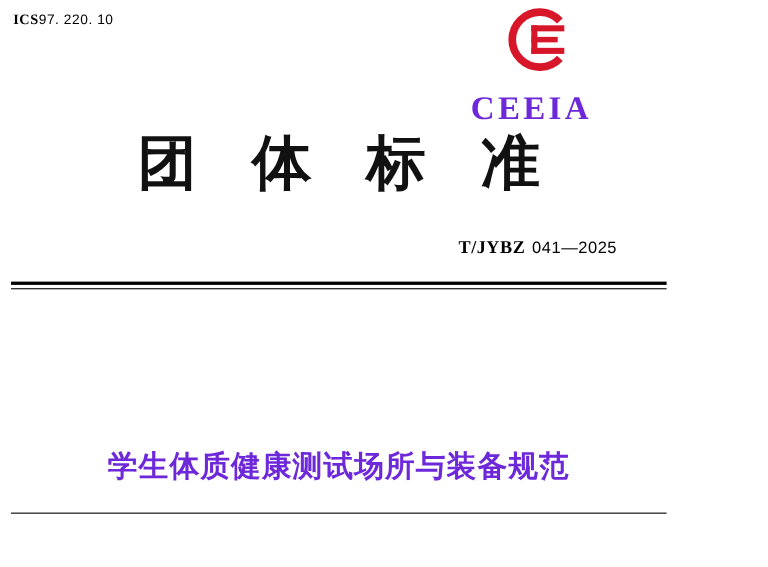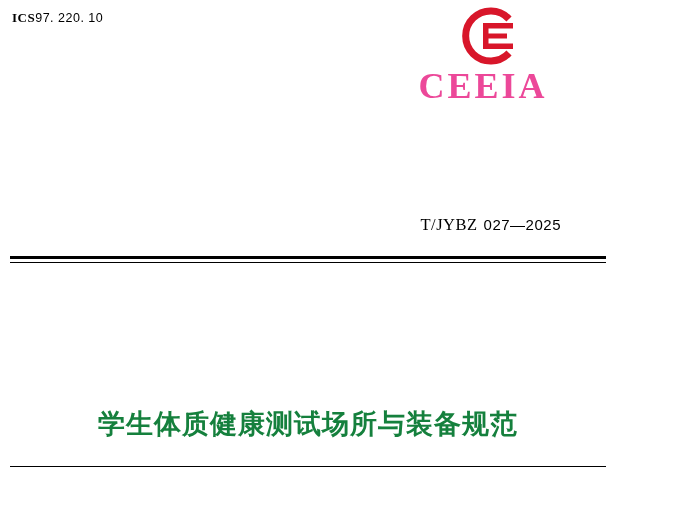--- a/index.html
+++ b/index.html
@@ -56,25 +56,25 @@
   }
   .logo-mark {
     width: 72px;
     height: 60px;
     margin: 0 auto;
     display: block;
   }
   .logo-text {
     font-family: "Liberation Serif", serif;
     font-weight: bold;
-    font-size: 36px;
-    color: #ec4899;
+    font-size: 30px;
+    color: #6d28d9;
     letter-spacing: 3px;
     line-height: 1;
-    margin-top: 2px;
+    margin-top: 18px;
   }
 
   
   .big-title {
     position: absolute;
     left: 0;
     right: 0;
     top: 118px;
     text-align: center;
     font-family: "DejaVu Sans", sans-serif;
@@ -90,21 +90,21 @@
   
   .std-no {
     position: absolute;
     right: 55px;
     top: 215px;
     font-size: 16px;
     white-space: nowrap;
   }
   .std-no .code {
     font-family: "Liberation Serif", serif;
-    font-weight: normal;
+    font-weight: bold;
     letter-spacing: 0.5px;
     font-size: 16.5px;
   }
   .std-no .num {
     font-family: "Liberation Sans", sans-serif;
     font-weight: normal;
     font-size: 15px;
     letter-spacing: 0.5px;
     margin-left: 6px;
   }
@@ -133,21 +133,21 @@
   .doc-title-cn {
     position: absolute;
     left: 0;
     right: 0;
     top: 406px;
     text-align: center;
     font-family: "DejaVu Sans", sans-serif;
     font-weight: bold;
     font-size: 27px;
     letter-spacing: 1px;
-    color: #15803d;
+    color: #6d28d9;
   }
   .doc-title-en {
     position: absolute;
     left: 0;
     right: 0;
     top: 470px;
     text-align: center;
     font-family: "Liberation Serif", serif;
     font-weight: bold;
     font-size: 19px;
@@ -173,23 +173,24 @@
 
       <rect x="36" y="17" width="30" height="5.5" fill="#d8162a"></rect>
       <rect x="36" y="27.5" width="24" height="5" fill="#d8162a"></rect>
       <rect x="36" y="37.5" width="30" height="5.5" fill="#d8162a"></rect>
 
       <rect x="36" y="17" width="5.5" height="26" fill="#d8162a"></rect>
     </svg>
     <div class="logo-text">CEEIA</div>
   </div>
 
+  <div class="big-title">团体标准</div>
 
   <div class="std-no">
-    <span class="code">T/JYBZ</span><span class="num">027—2025</span>
+    <span class="code">T/JYBZ</span><span class="num">041—2025</span>
   </div>
 
   <div class="rule rule-top-thick"></div>
   <div class="rule rule-top-thin"></div>
 
   <div class="doc-title-cn">学生体质健康测试场所与装备规范</div>
 
   <div class="rule rule-bottom"></div>
 
 </div>

